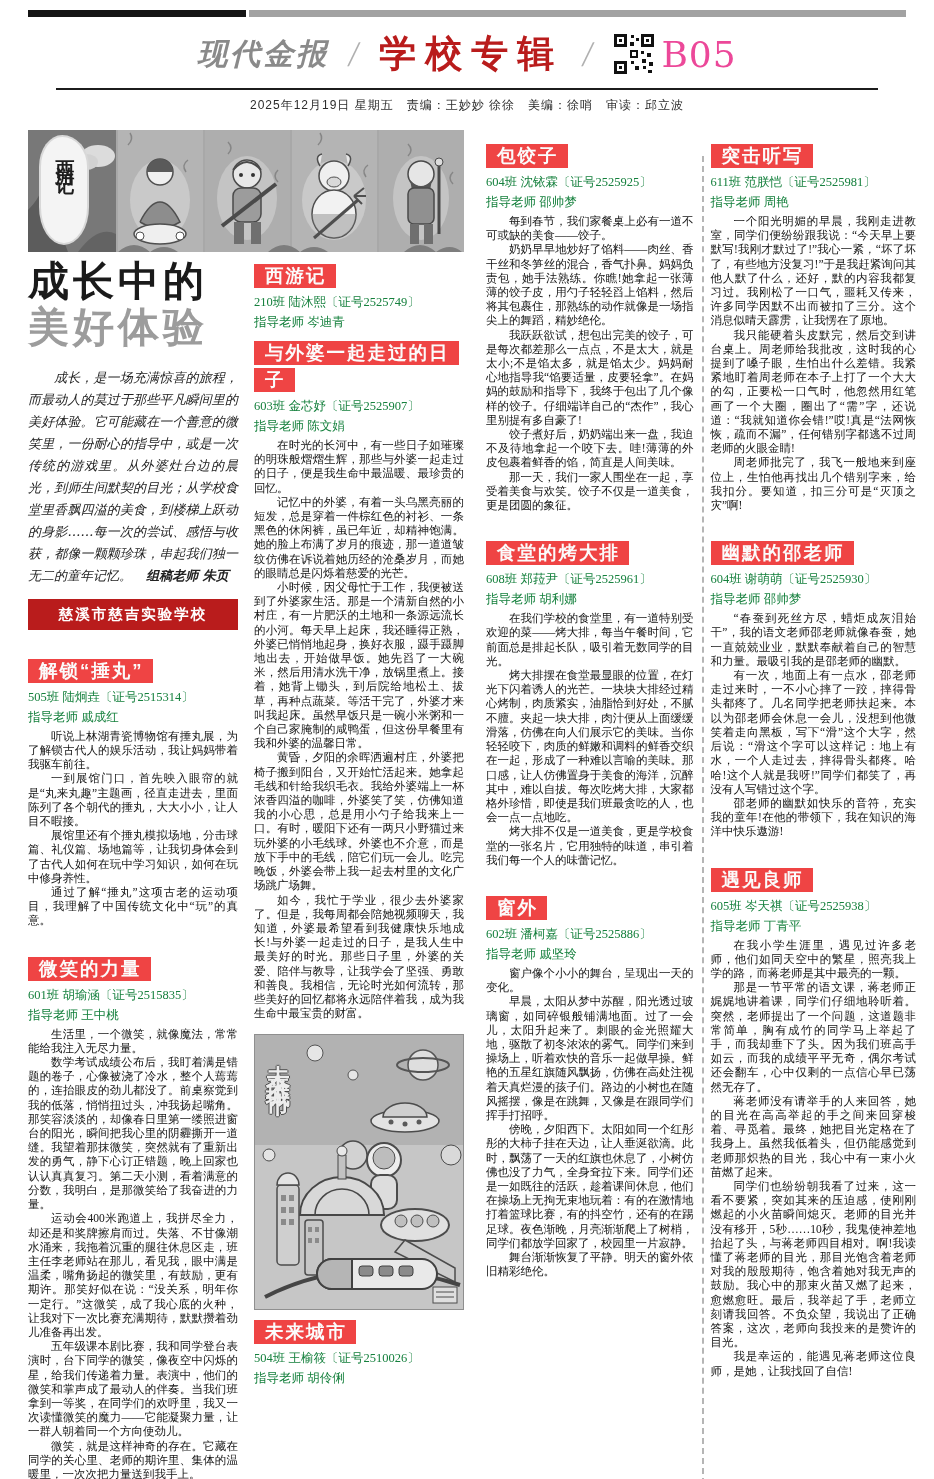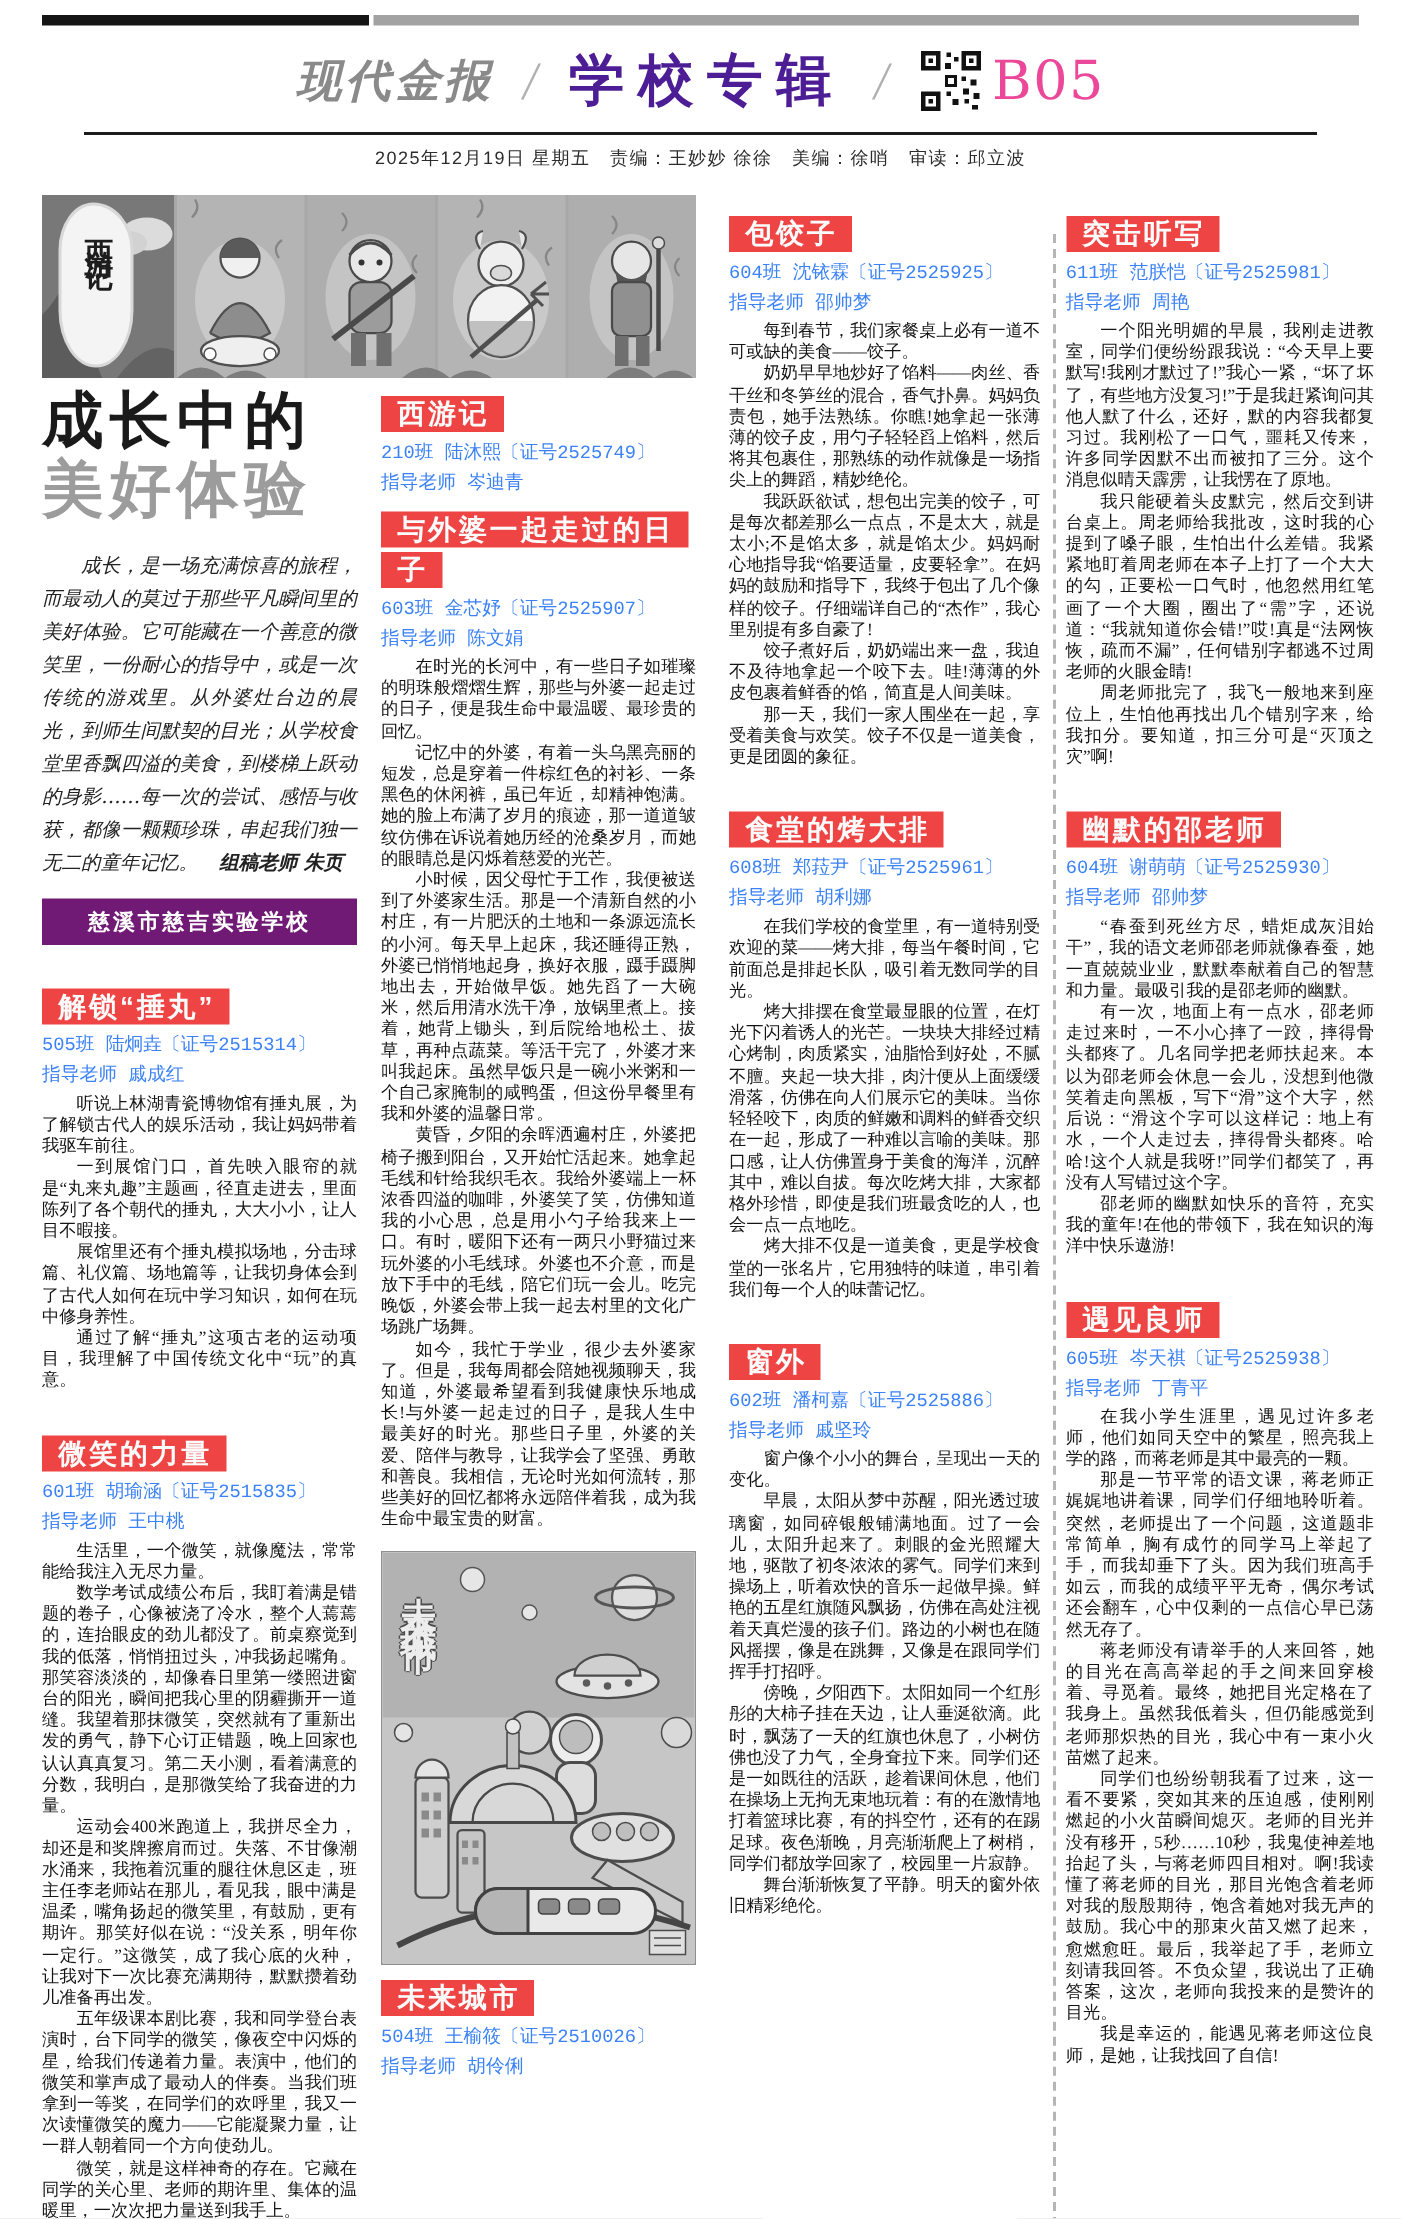--- a/index.html
+++ b/index.html
@@ -11,21 +11,21 @@
   .topbars { display:flex; margin:10px 28px 0; height:7px; }
   .topbar-black { width:218px; background:#151515; }
   .topbar-gray  { flex:1; background:#a2a2a2; margin-left:3px; }
 
   
   .masthead { display:flex; align-items:center; justify-content:center; gap:20px; margin-top:12px; }
   .paper-name { font-family:"Liberation Serif", serif; font-weight:bold; font-style:italic;
                 font-size:30px; color:#8a8a8a; letter-spacing:3px; }
   .mast-slash { font-size:36px; color:#b0b0b0; font-weight:300; transform:skewX(-8deg); }
   .section-title { font-family:"Liberation Sans", sans-serif; font-weight:900; font-size:37px;
-                   color:#4c1d95; letter-spacing:9px; }
+                   color:#b91c1c; letter-spacing:9px; }
   .qr-wrap { display:flex; align-items:center; gap:6px; }
   .page-code { font-family:"DejaVu Serif", serif; font-size:36px; color:#ec4899; letter-spacing:1px; }
   .mast-rule { height:2px; background:#1c1c1c; margin:9px 56px 0; }
   .date-line { text-align:center; font-family:"Liberation Sans", sans-serif; font-size:12px;
                color:#2c2c2c; margin-top:7px; letter-spacing:1px; }
 
   
   .content { display:flex; margin:16px 18px 0 28px; height:1354px; }
   .pair { width:436px; }
   .pair-cols { display:flex; gap:16px; margin-top:10px; }
@@ -34,33 +34,33 @@
   .divider { width:0; border-left:2px dashed #b5b5b5; margin:26px 7px 0 8px; }
   .col4 { width:206px; padding-top:12px; }
 
   
   .theme-title { font-family:Liberation Mono, monospace; font-weight:900; font-size:41px;
                  line-height:1.12; letter-spacing:4px; }
   .theme-title .t2 { color:#9c9c9c; }
   .intro { font-family:"DejaVu Serif", serif; font-style:italic; font-size:13px; line-height:22px;
            margin-top:13px; text-indent:2em; text-align:justify; color:#222; }
   .intro-credit { font-weight:bold; margin-left:10px; }
-  .school-box { background:#701a75; color:#fff; text-align:center;
+  .school-box { background:#b91c1c; color:#fff; text-align:center;
                 font-family:"Liberation Sans", sans-serif; font-weight:bold; font-size:14.5px;
                 padding:6px 0; margin:12px 0 2px; letter-spacing:2px; }
 
   
   .article { margin-top:27px; }
   .sec-head { margin:0 0 5px; font-weight:normal; }
   .sec-title { display:inline; background:#ef4444; color:#fbfbfb;
                font-family:"Liberation Sans", sans-serif; font-weight:bold;
                font-size:18.5px; line-height:27px; padding:1px 9px 2px 11px; letter-spacing:2px;
                -webkit-box-decoration-break:clone; box-decoration-break:clone; }
-  .byline { font-family:Liberation Mono, monospace; font-size:12.5px; line-height:17px;
-            color:#3b82f6; margin-top:3px; }
+  .byline { font-family:Liberation Serif, serif; font-size:12.5px; line-height:17px;
+            color:#15803d; margin-top:3px; }
   .paras { margin-top:3px; }
   .bp { font-size:11.5px; line-height:14.2px; text-indent:2em; text-align:justify; color:#141414; }
 
   
   .banner { position:relative; width:436px; height:122px; border-bottom:3px solid #3c3c3c; }
   .banner svg { display:block; }
   .cloud { position:absolute; left:13px; top:7px; width:46px; height:106px; background:#f4f4f4;
            border-radius:46% 54% 50% 50% / 28% 28% 34% 34%; box-shadow:0 0 0 2px #d8d8d8; }
   .v-label { position:absolute; writing-mode:vertical-rl; text-orientation:upright; }
   .banner .v-label { left:24px; top:15px; font-family:"Liberation Serif", serif; font-weight:bold;

